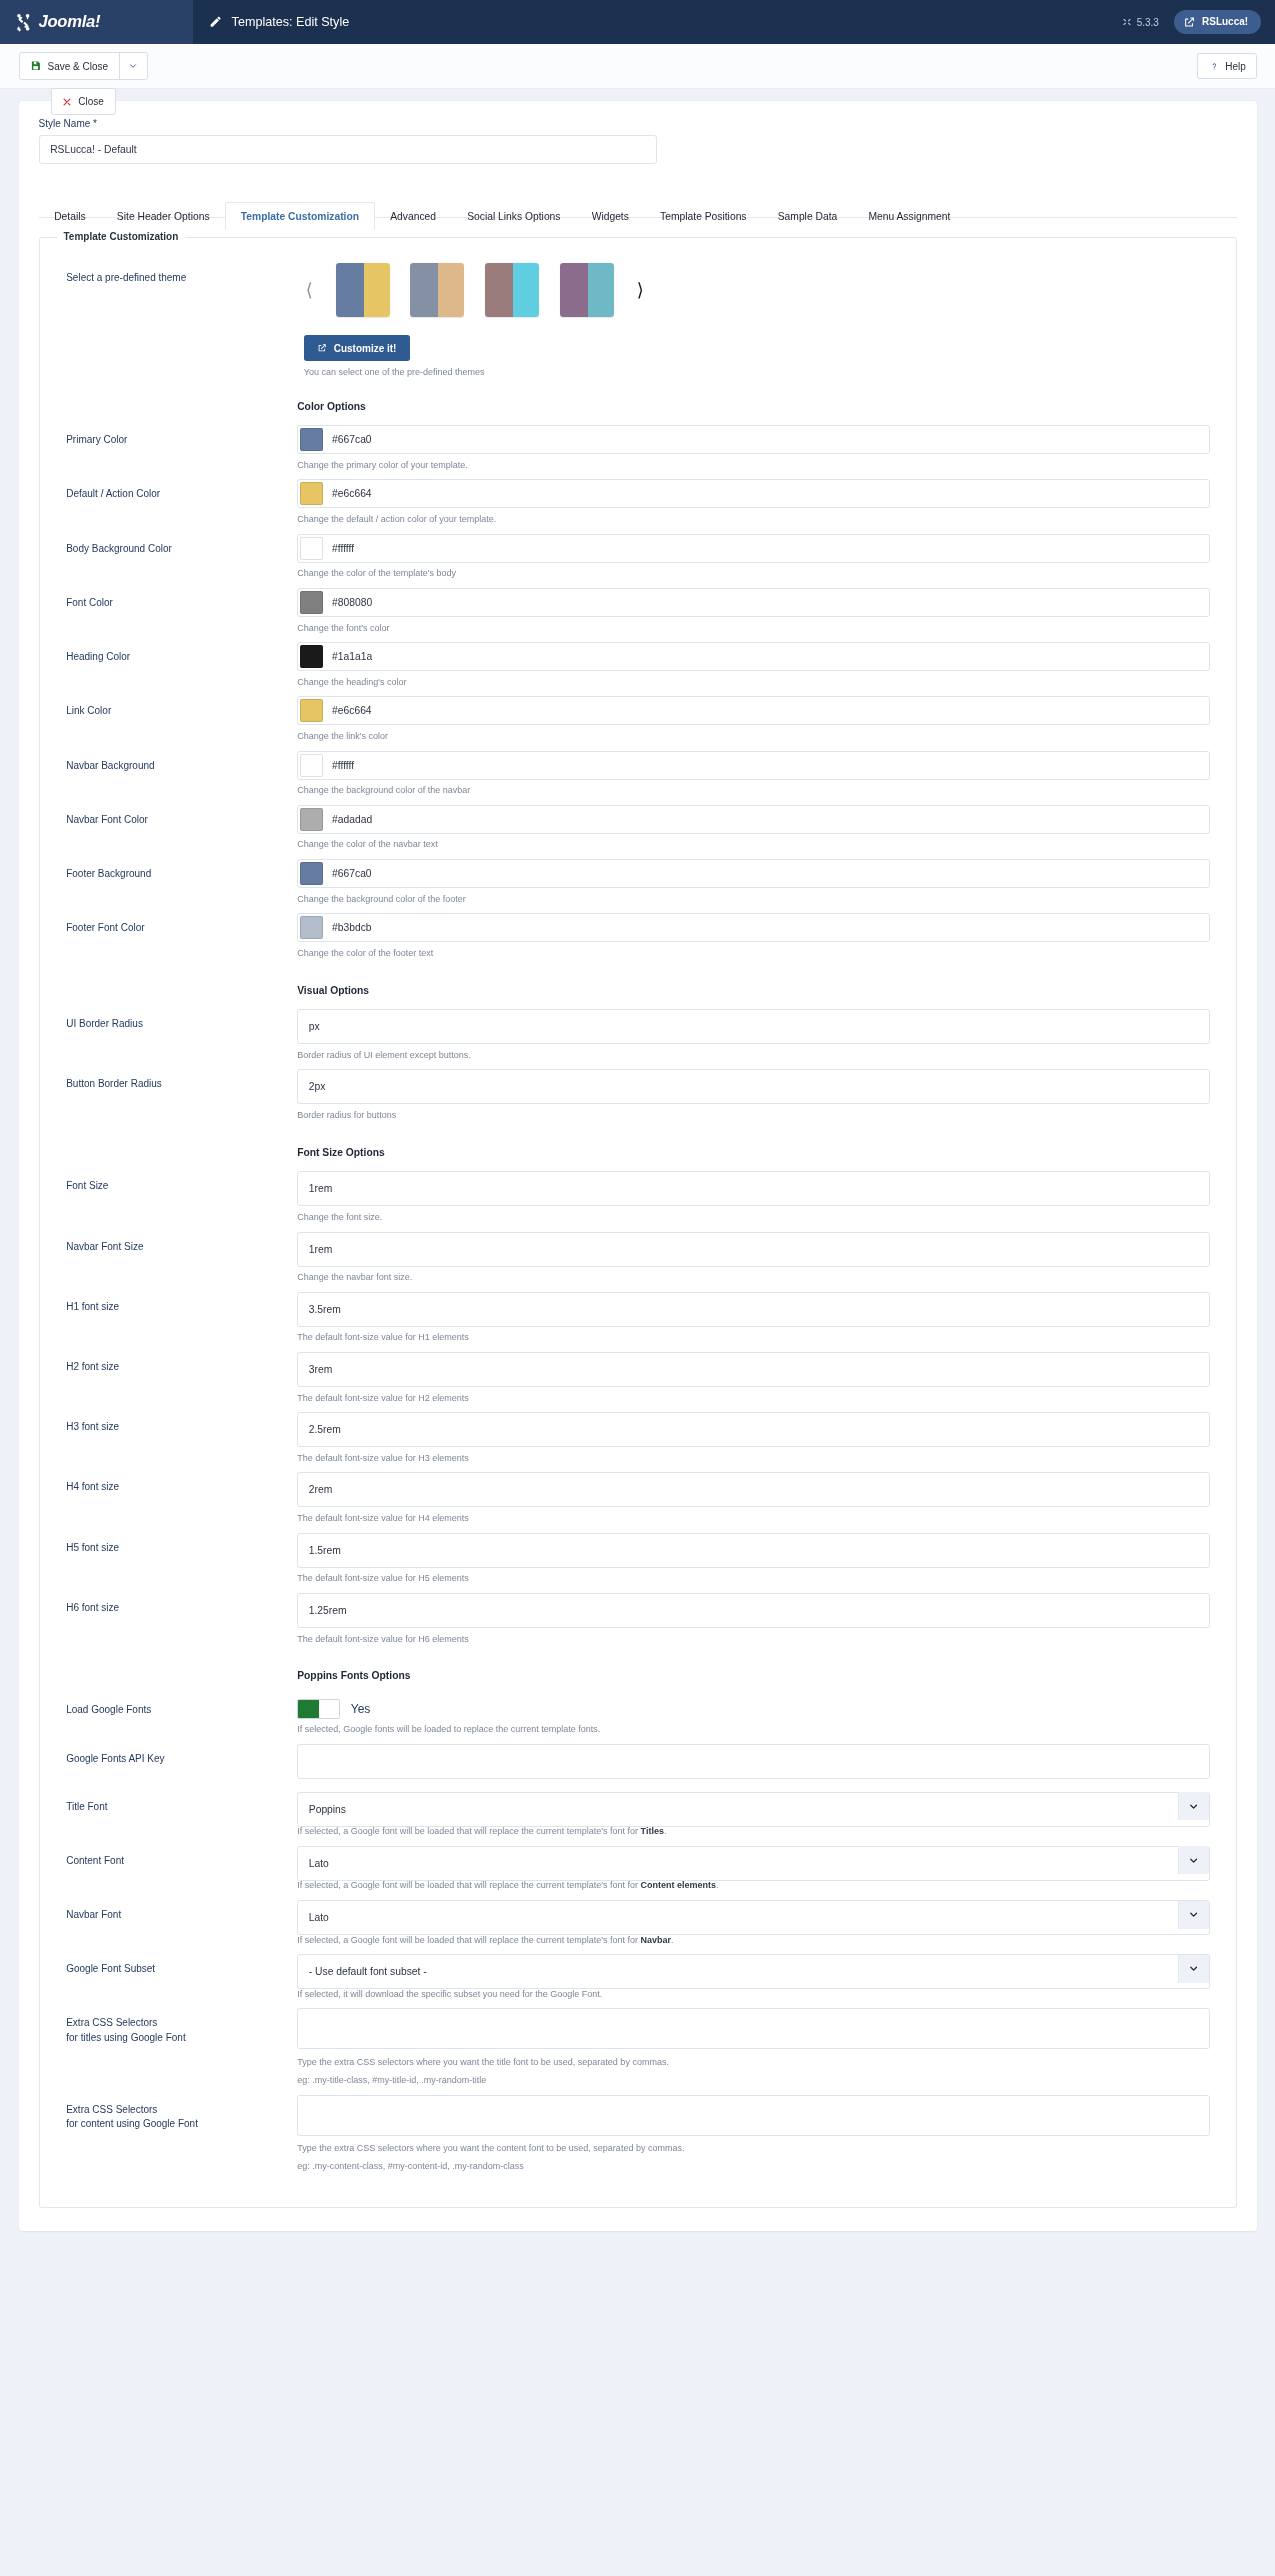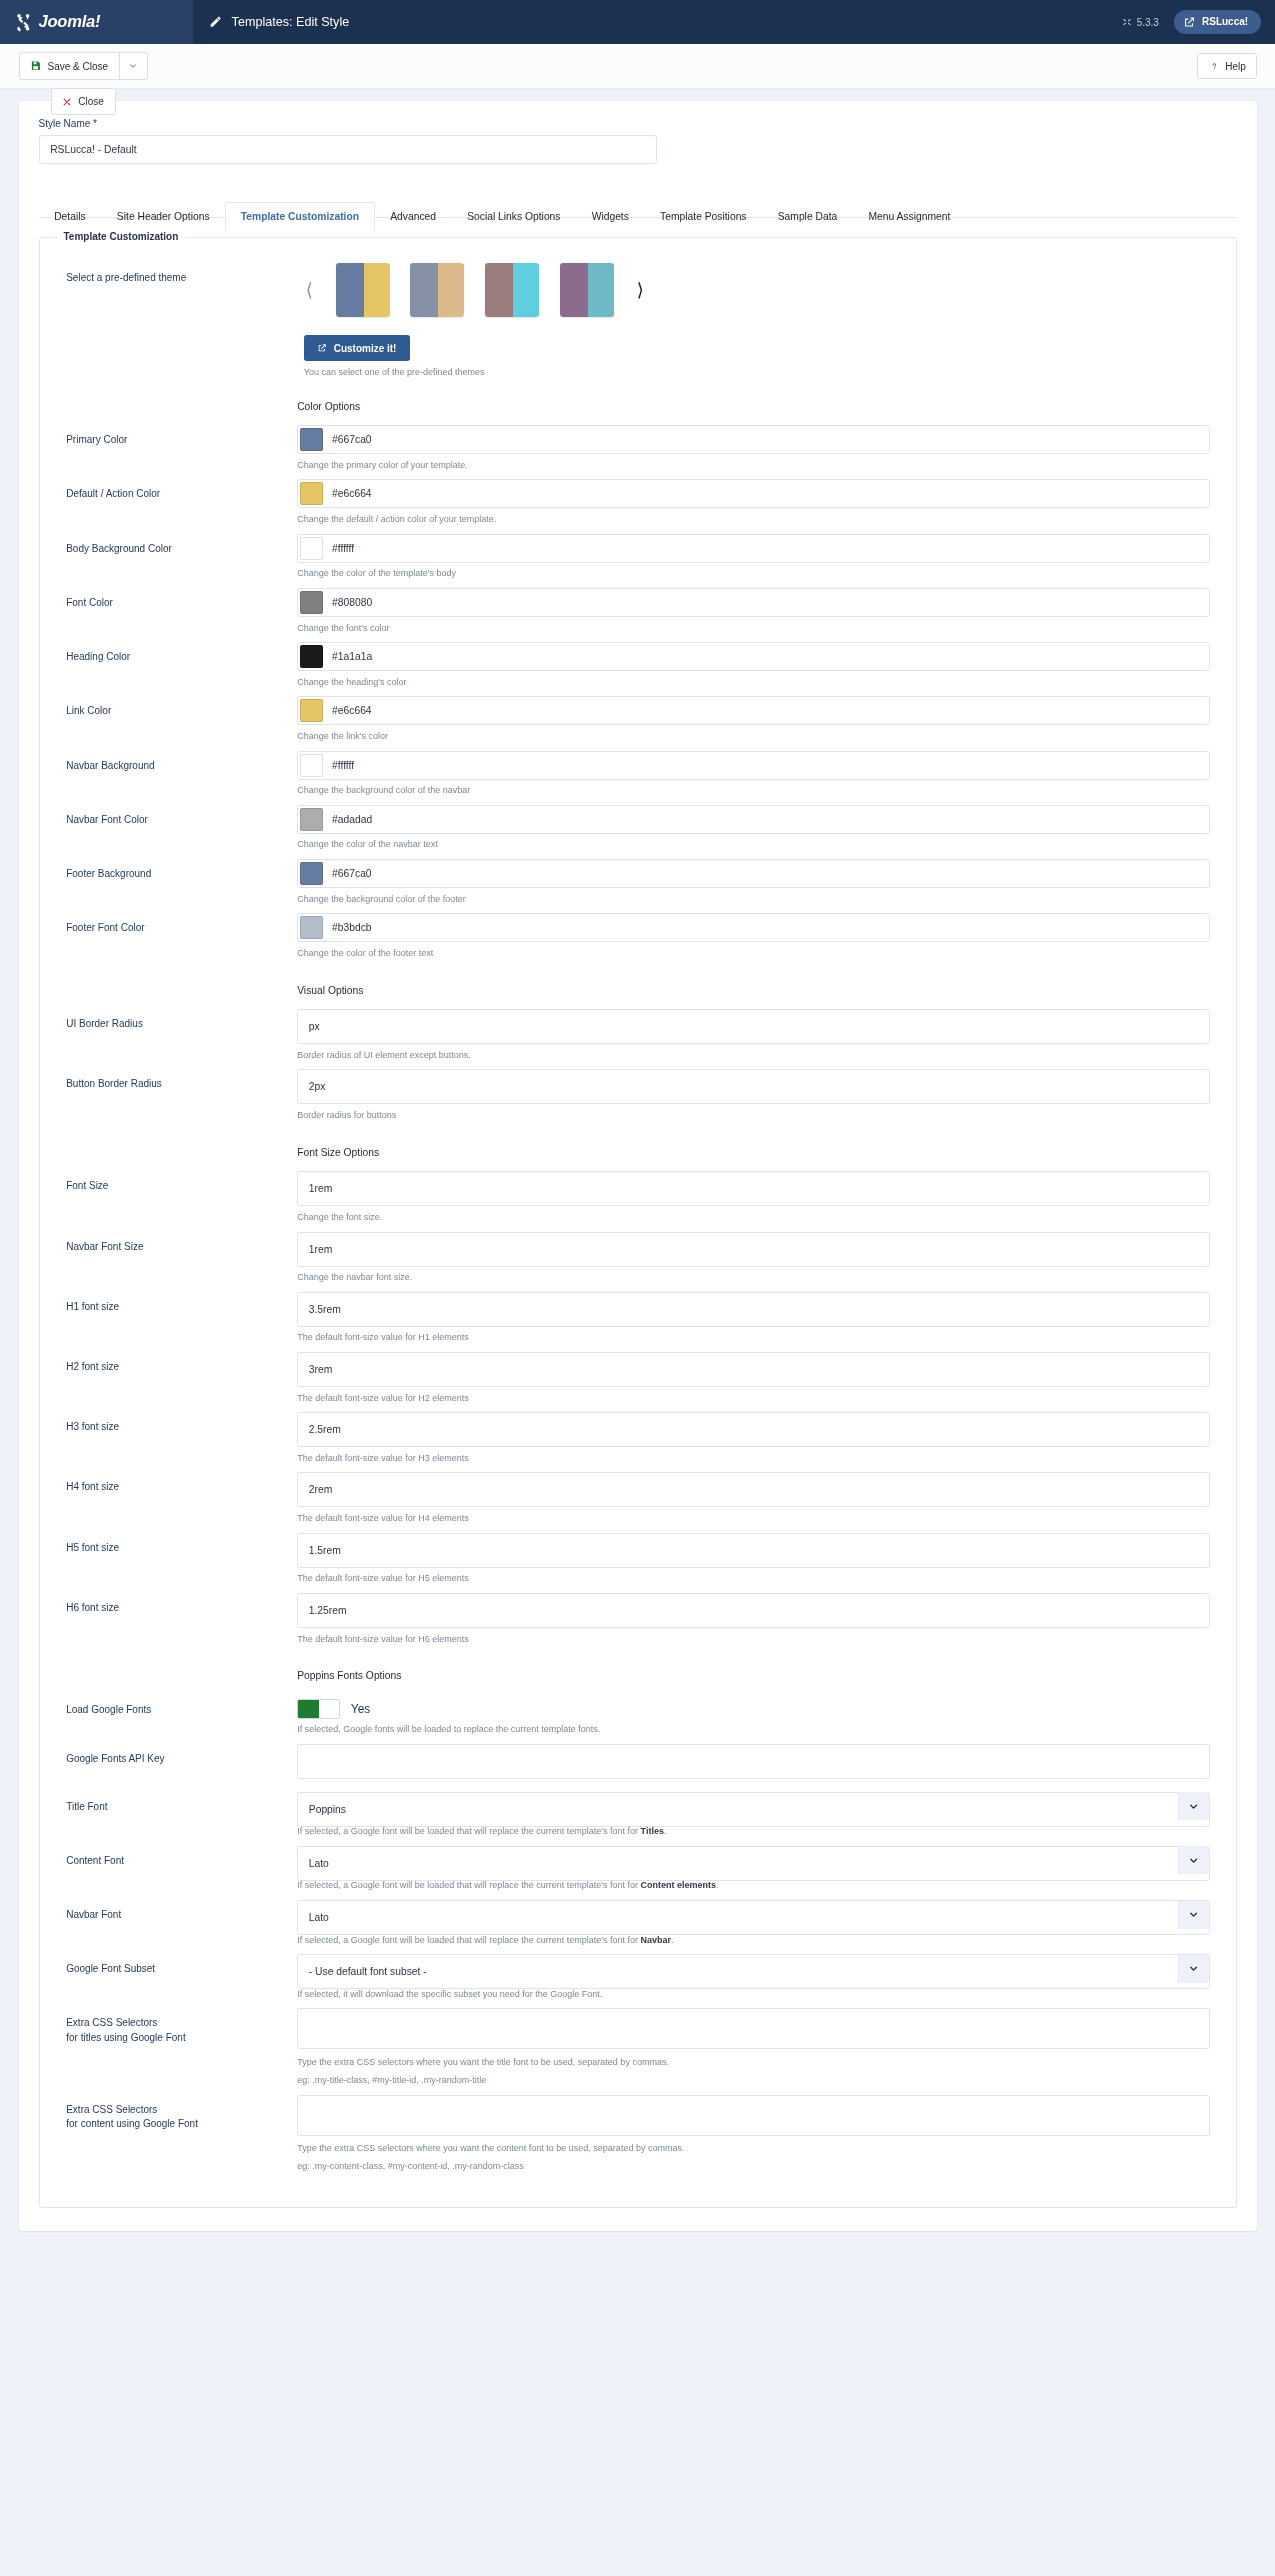--- a/index.html
+++ b/index.html
@@ -200,21 +200,21 @@
     background: #ffffff;
     padding: 0 6.6px;
     font-size: 10px;
     font-weight: bold;
     color: #2b3240;
   }
 
   .rowsec { padding-top: 20px; }
   .section-title {
     font-size: 10.3px;
-    font-weight: normal;
+    font-weight: bold;
     color: #1f2633;
     margin-left: 231px;
     margin-top: 24px;
     margin-bottom: 13.3px;
   }
 
   
   .ctl {
     display: flex;
     align-items: flex-start;

